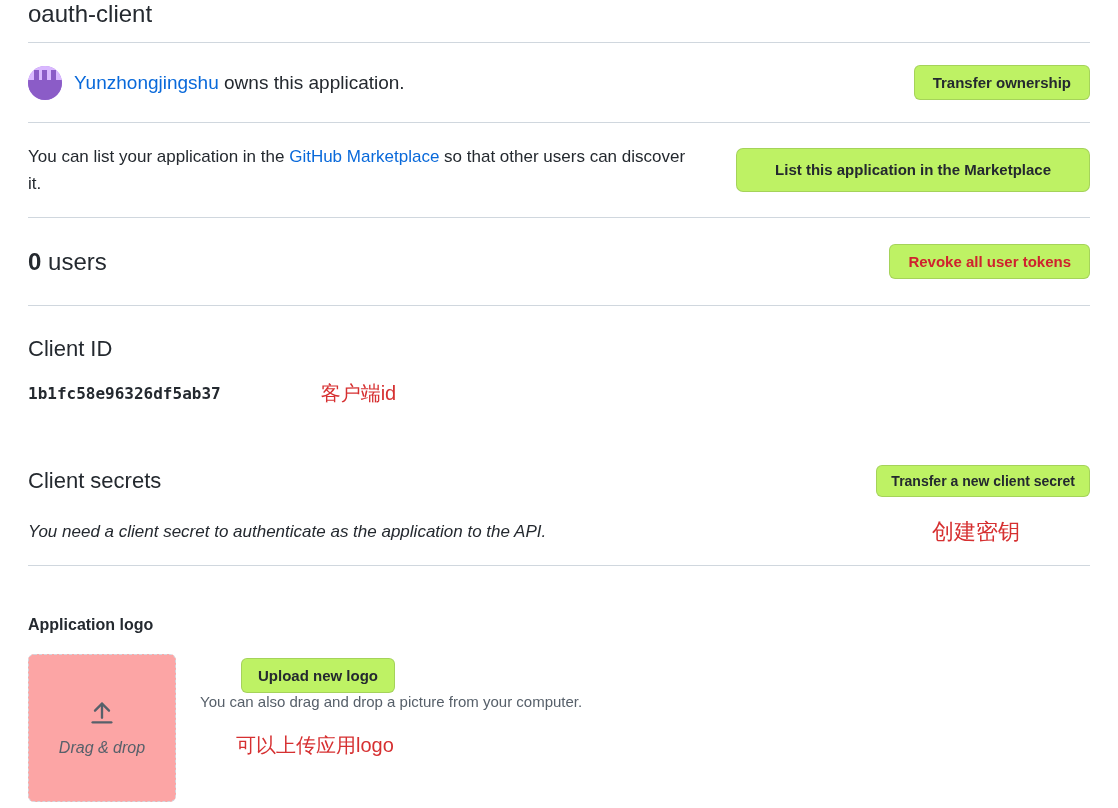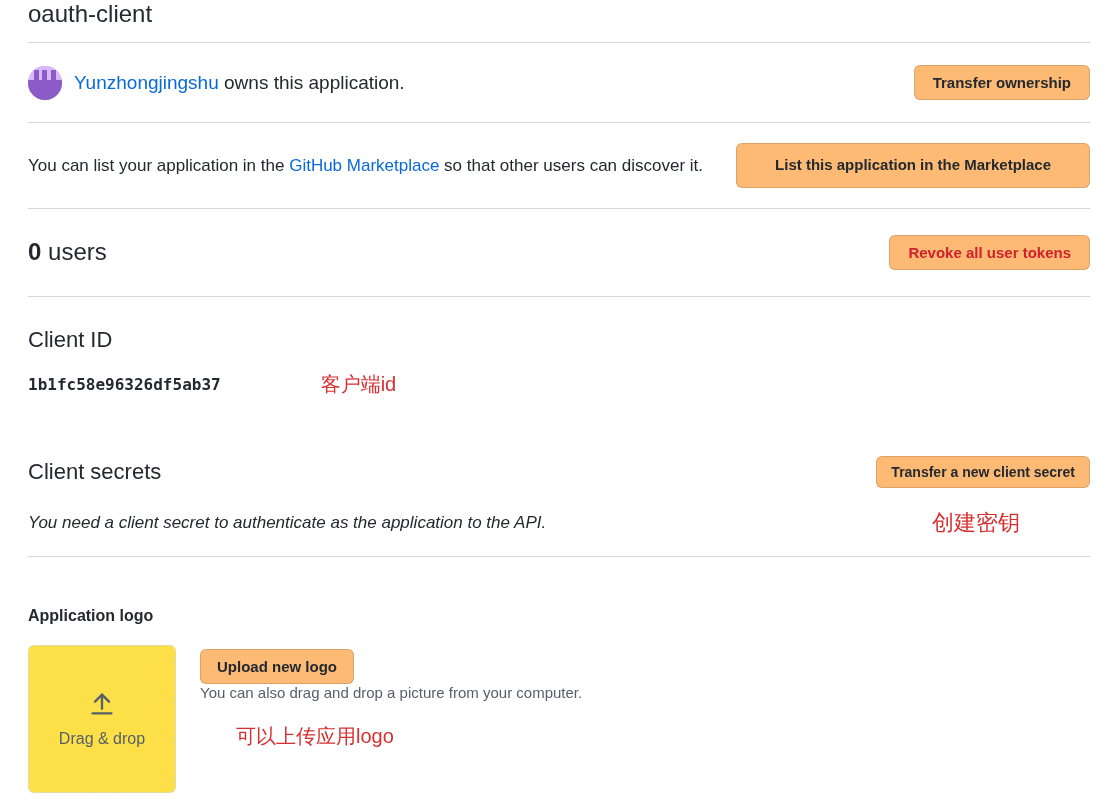--- a/index.html
+++ b/index.html
@@ -70,29 +70,30 @@
       background: #8b5cc7;
     }
     .owner-text {
       font-size: 19px;
       color: #24292f;
     }
     .owner-link {
       color: #0969da;
     }
     .btn {
-      background: #fdba74;
+      background: #bef264;
       border: 1px solid rgba(27,31,36,0.15);
       border-radius: 6px;
       padding: 8px 18px;
       font-size: 15px;
       font-weight: 600;
       color: #24292f;
       cursor: pointer;
       white-space: nowrap;
+      margin-left: 41px;
     }
     .btn-danger {
       color: #cf222e;
     }
     .row-marketplace {
       display: flex;
       align-items: center;
       justify-content: space-between;
       padding: 20px 0;
     }
@@ -104,20 +105,21 @@
     }
     .marketplace-link {
       color: #0969da;
     }
     .btn-wide {
       padding: 10px 38px;
       text-align: center;
       line-height: 1.5;
       min-width: 310px;
       font-weight: 700;
+      border-radius: 7px;
     }
     .row-users {
       display: flex;
       align-items: center;
       justify-content: space-between;
       padding: 26px 0;
     }
     .users-count {
       font-size: 24px;
       color: #24292f;
@@ -200,21 +202,22 @@
       width: 148px;
       height: 148px;
       border: 1px dashed #d0d7de;
       border-radius: 6px;
       display: flex;
       flex-direction: column;
       align-items: center;
       justify-content: center;
       gap: 12px;
       color: #57606a;
-      background: #fde047;
+      background: #fca5a5;
+      font-style: italic;
     }
     .upload-icon {
       width: 28px;
       height: 28px;
     }
     .dropzone-text {
       font-size: 16px;
       color: #57606a;
     }
     .logo-right {

